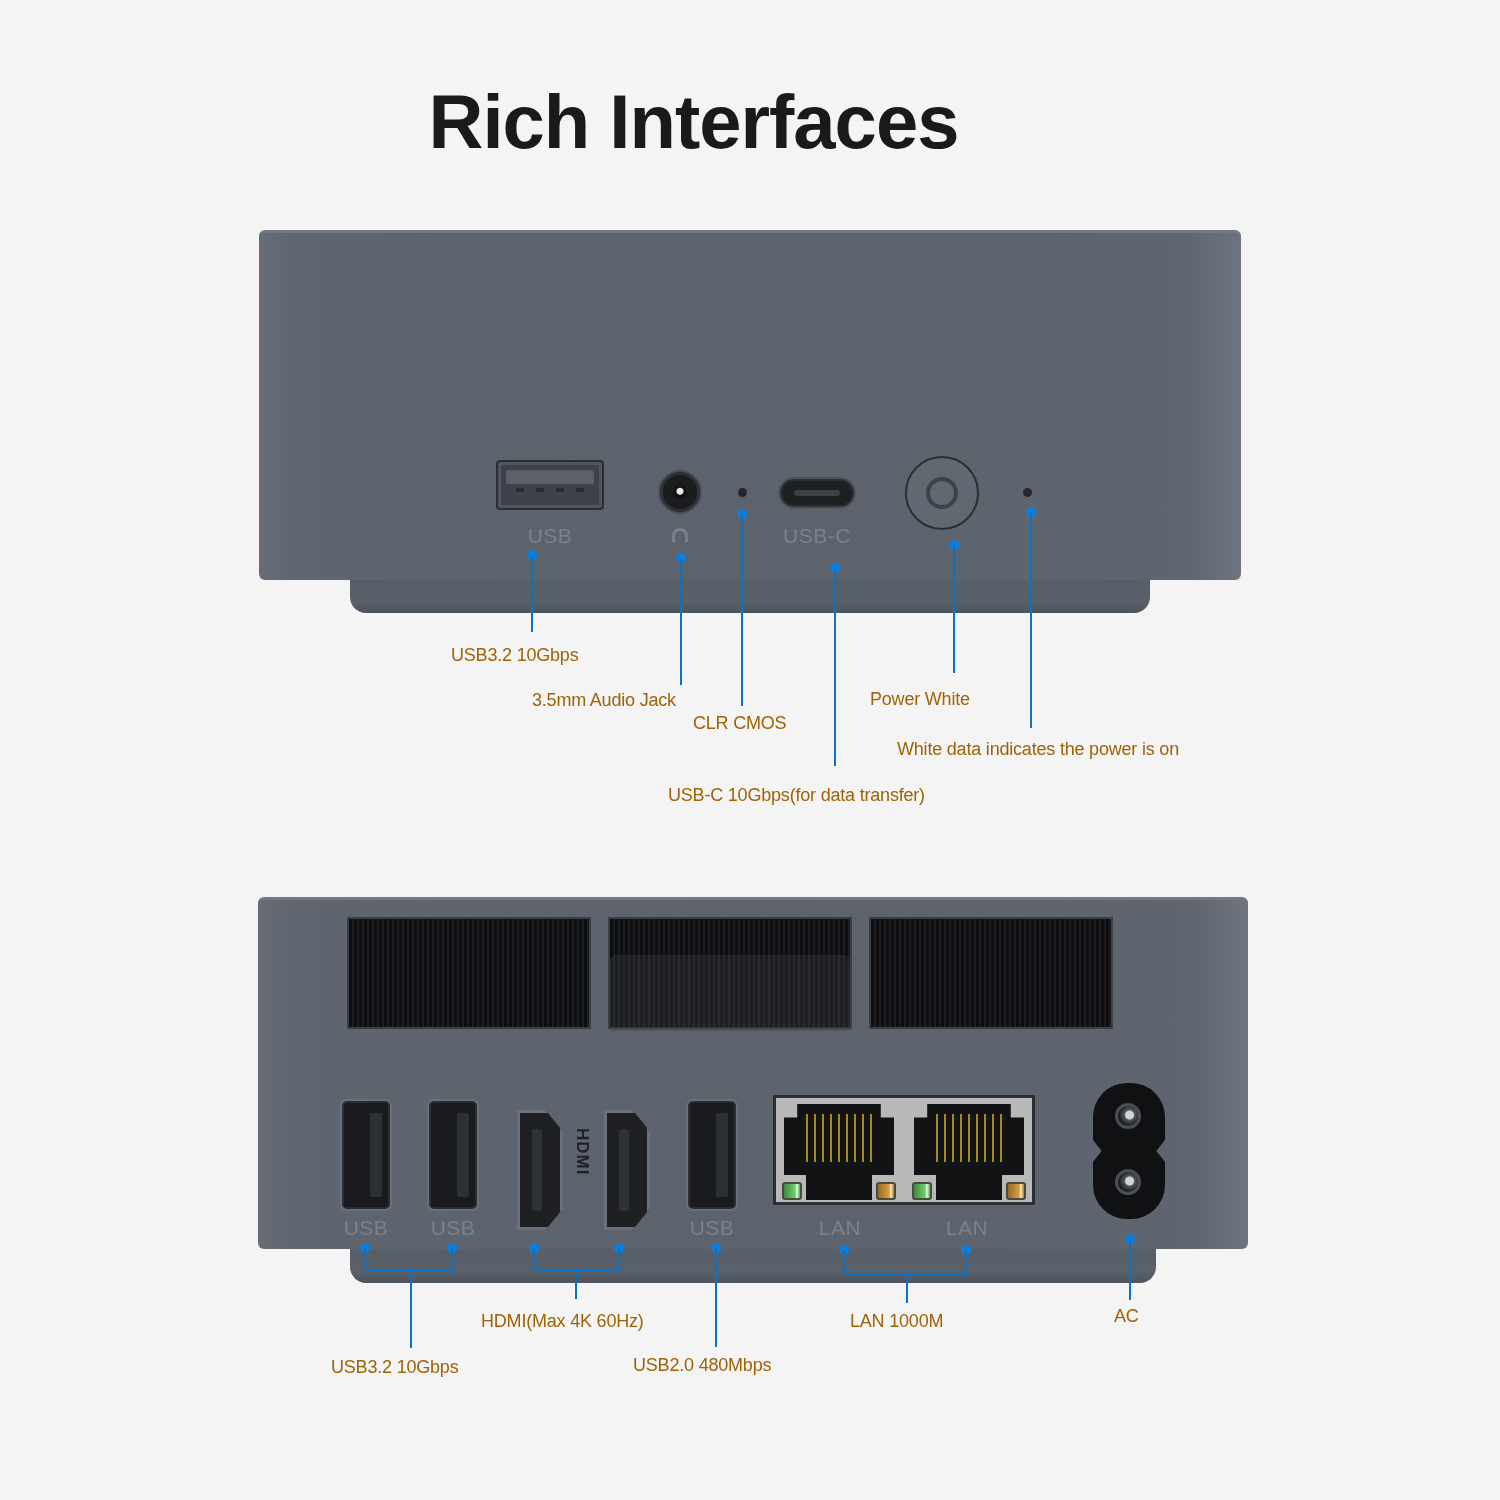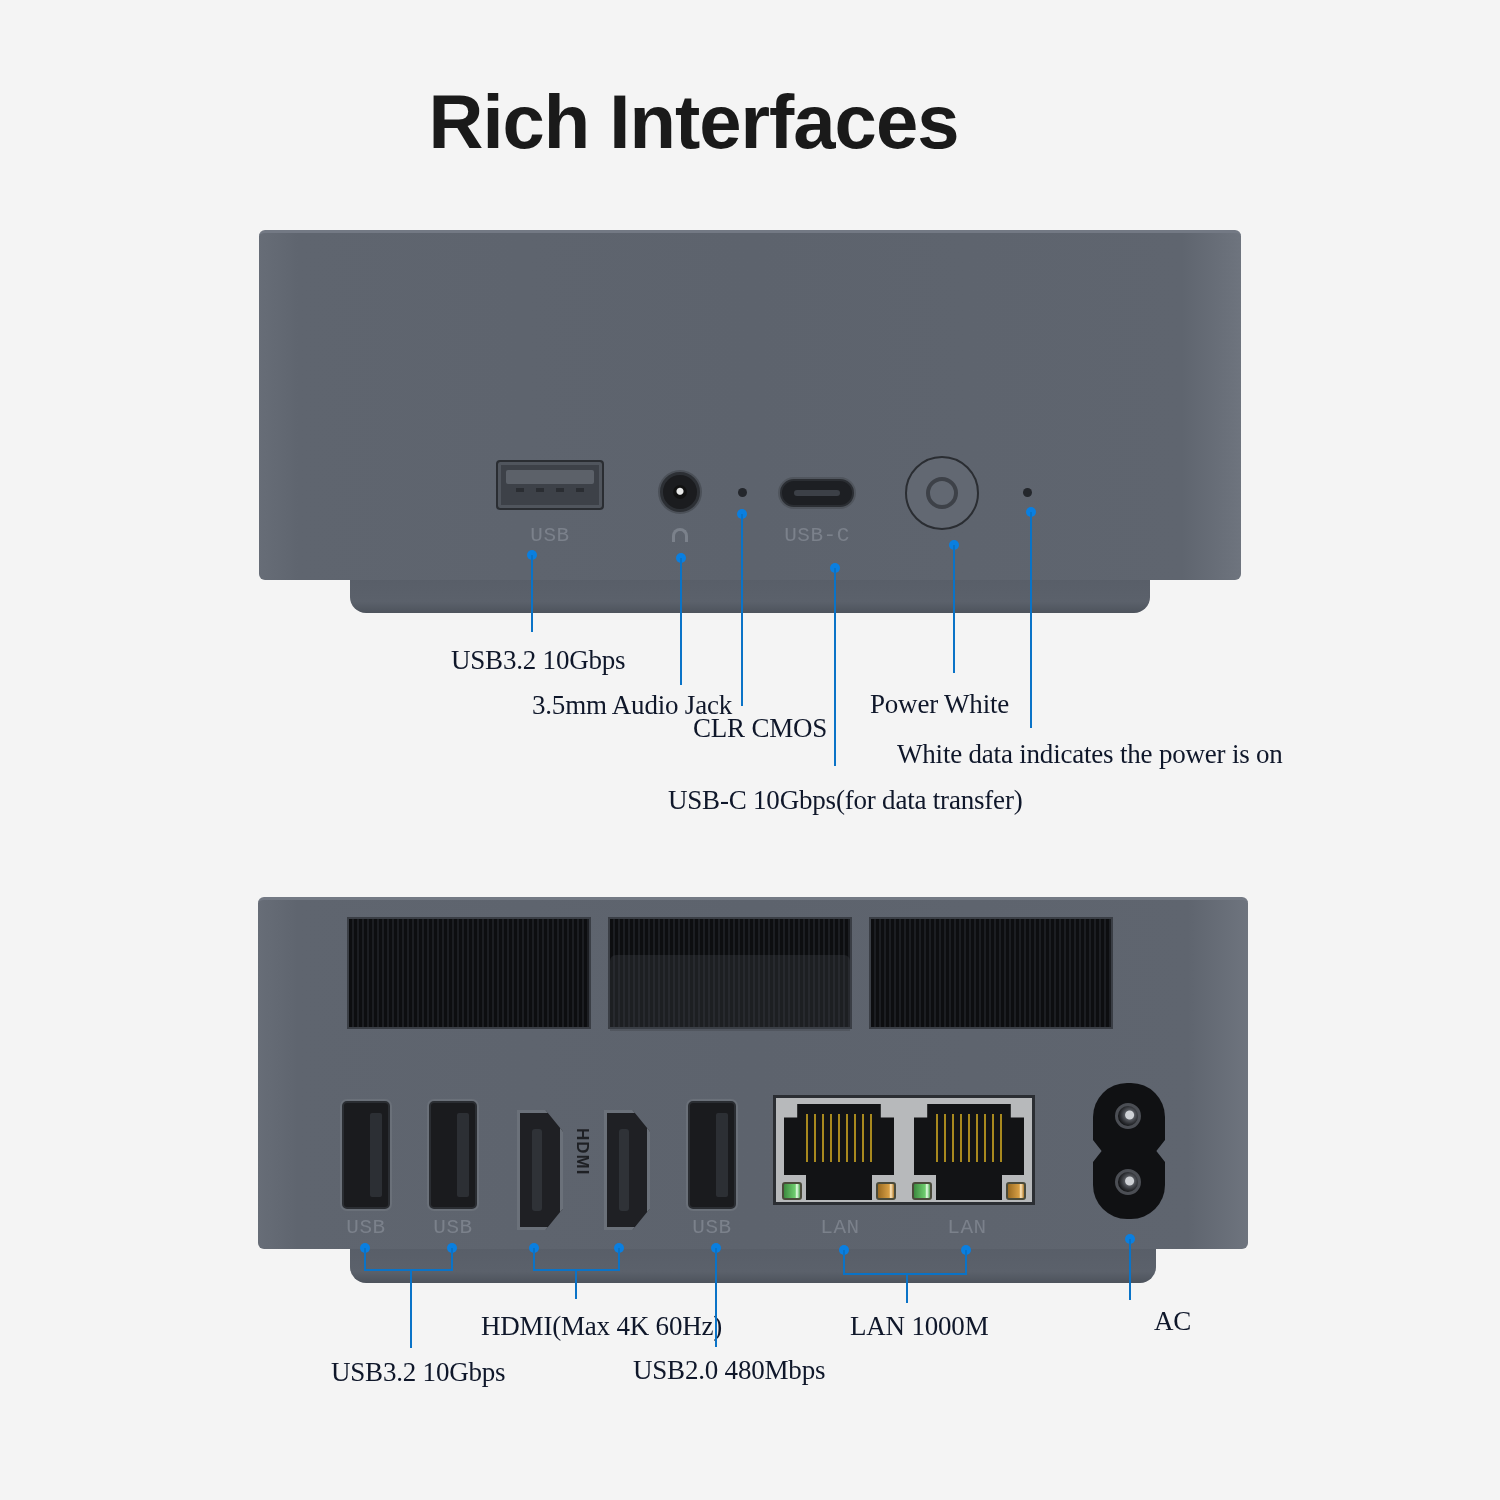--- a/index.html
+++ b/index.html
@@ -17,21 +17,21 @@
   .body-main {
     position: absolute; border-radius: 6px;
     background: linear-gradient(90deg, #676d77 0%, #5f656f 4%, #5d636d 50%, #5f656f 94%, #6e747e 100%);
     border-top: 3px solid #737984;
   }
   .body-foot {
     position: absolute; border-radius: 0 0 16px 16px;
     background: linear-gradient(180deg, #585e68 0%, #5b616b 70%, #4d535c 100%);
   }
   .port-label {
-    position: absolute; font-family: Liberation Mono, monospace; font-size: 21px;
+    position: absolute; font-family: Liberation Sans, sans-serif; font-size: 21px;
     color: #7b818b; text-align: center; letter-spacing: 0.5px;
   }
 
   
   .usb-a-h {
     position: absolute; width: 108px; height: 50px; border: 2px solid #2a2d32;
     border-radius: 4px; background: #3d4148; box-shadow: inset 0 0 0 3px #50555d;
   }
   .usb-a-h::before {
     content: ""; position: absolute; left: 8px; top: 8px; width: 88px; height: 14px;
@@ -128,22 +128,22 @@
   .ac-pin {
     position: absolute; width: 26px; height: 26px; border-radius: 50%;
     background: radial-gradient(circle at 58% 45%, #cfd2d6 0 4px, #55585e 5px, #2b2d31 9px, #101113 12px);
     border: 3px solid #4b4e54;
   }
 
   
   .line { position: absolute; background: #0a73c7; }
   .dot { position: absolute; width: 10px; height: 10px; border-radius: 50%; background: #0a7fe0; }
   .callout {
-    position: absolute; font-family: Liberation Serif, serif; font-size: 27px;
-    color: #0f172a; white-space: nowrap; letter-spacing: -0.2px;
+    position: absolute; font-family: Liberation Sans, sans-serif; font-size: 18px;
+    color: #a16207; white-space: nowrap; letter-spacing: -0.2px;
   }
 </style>
 </head>
 <body>
 
 <div class="title">Rich Interfaces</div>
 
 <div class="device">
   <div class="body-foot" style="left:350px; top:575px; width:800px; height:38px;"></div>
   <div class="body-main" style="left:259px; top:230px; width:982px; height:350px;"></div>
@@ -251,13 +251,13 @@
 <div class="dot" style="left:839px; top:1245px;"></div>
 <div class="dot" style="left:961px; top:1245px;"></div>
 <div class="line" style="left:843px; top:1250px; width:2px; height:24px;"></div>
 <div class="line" style="left:965px; top:1250px; width:2px; height:24px;"></div>
 <div class="line" style="left:843px; top:1273px; width:124px; height:2px;"></div>
 <div class="line" style="left:906px; top:1274px; width:2px; height:29px;"></div>
 <div class="callout" style="left:850px; top:1311px;">LAN 1000M</div>
 
 <div class="dot" style="left:1125px; top:1234px;"></div>
 <div class="line" style="left:1129px; top:1239px; width:2px; height:61px;"></div>
-<div class="callout" style="left:1114px; top:1306px;margin-left:40px;">AC</div>
+<div class="callout" style="left:1114px; top:1306px;">AC</div>
 
 </body></html>

